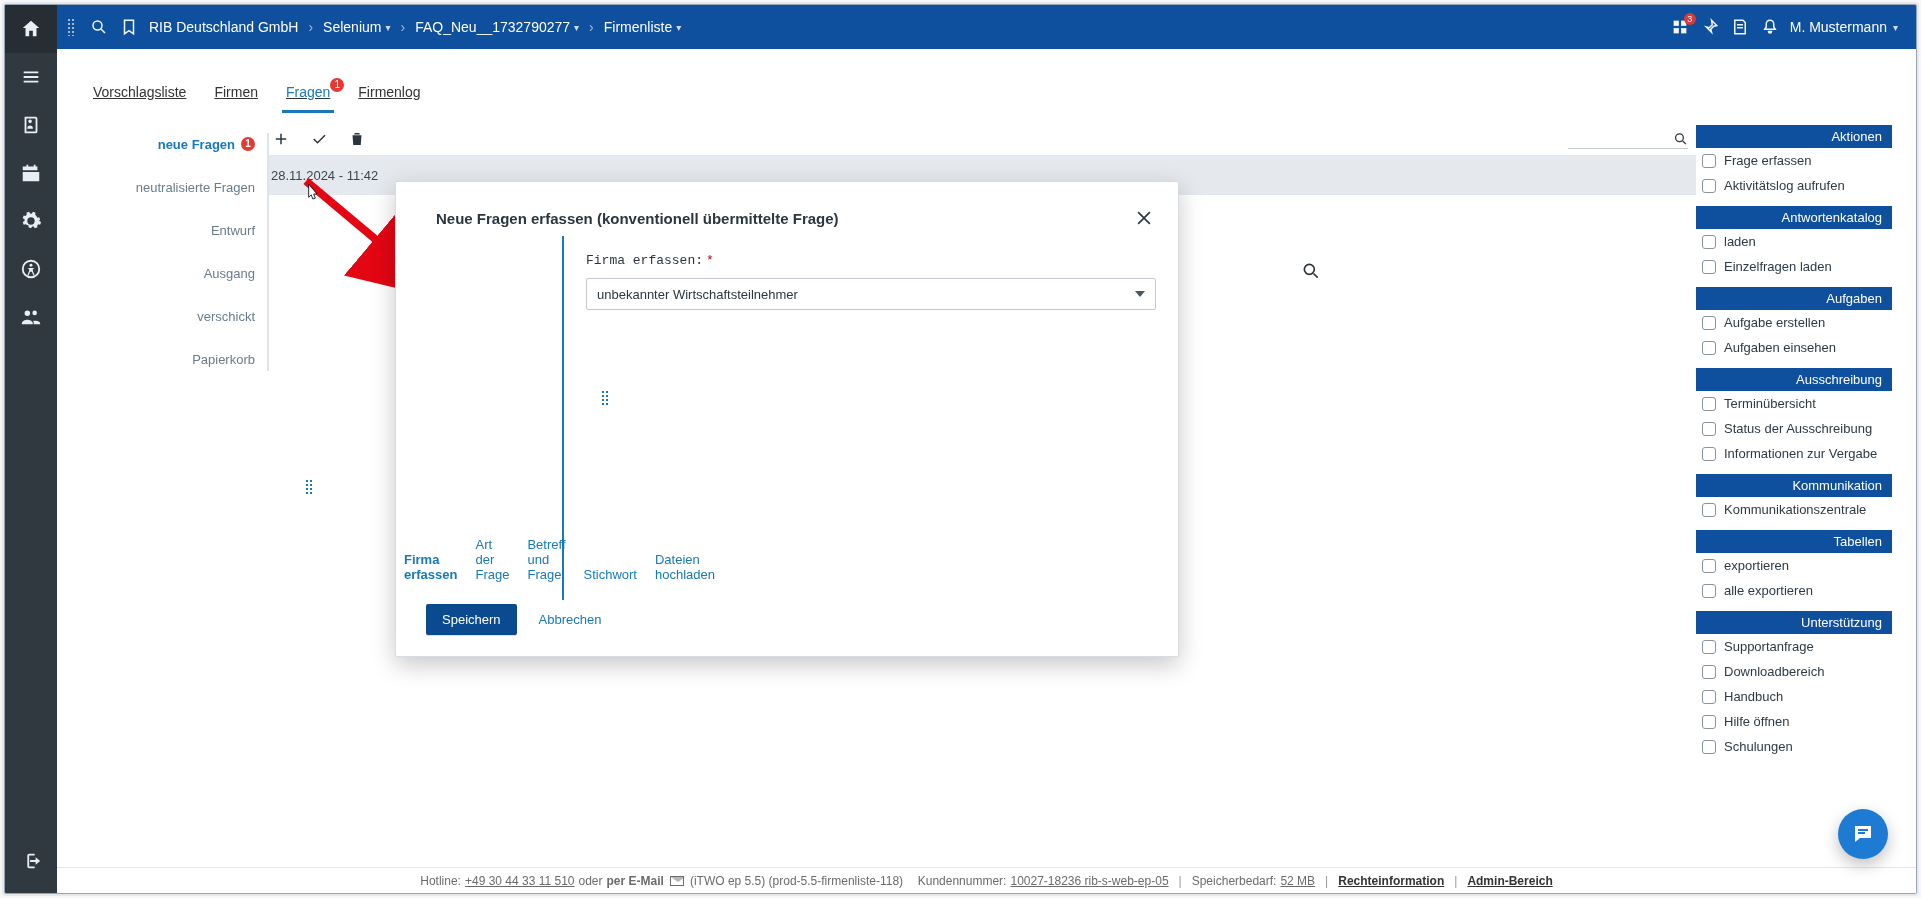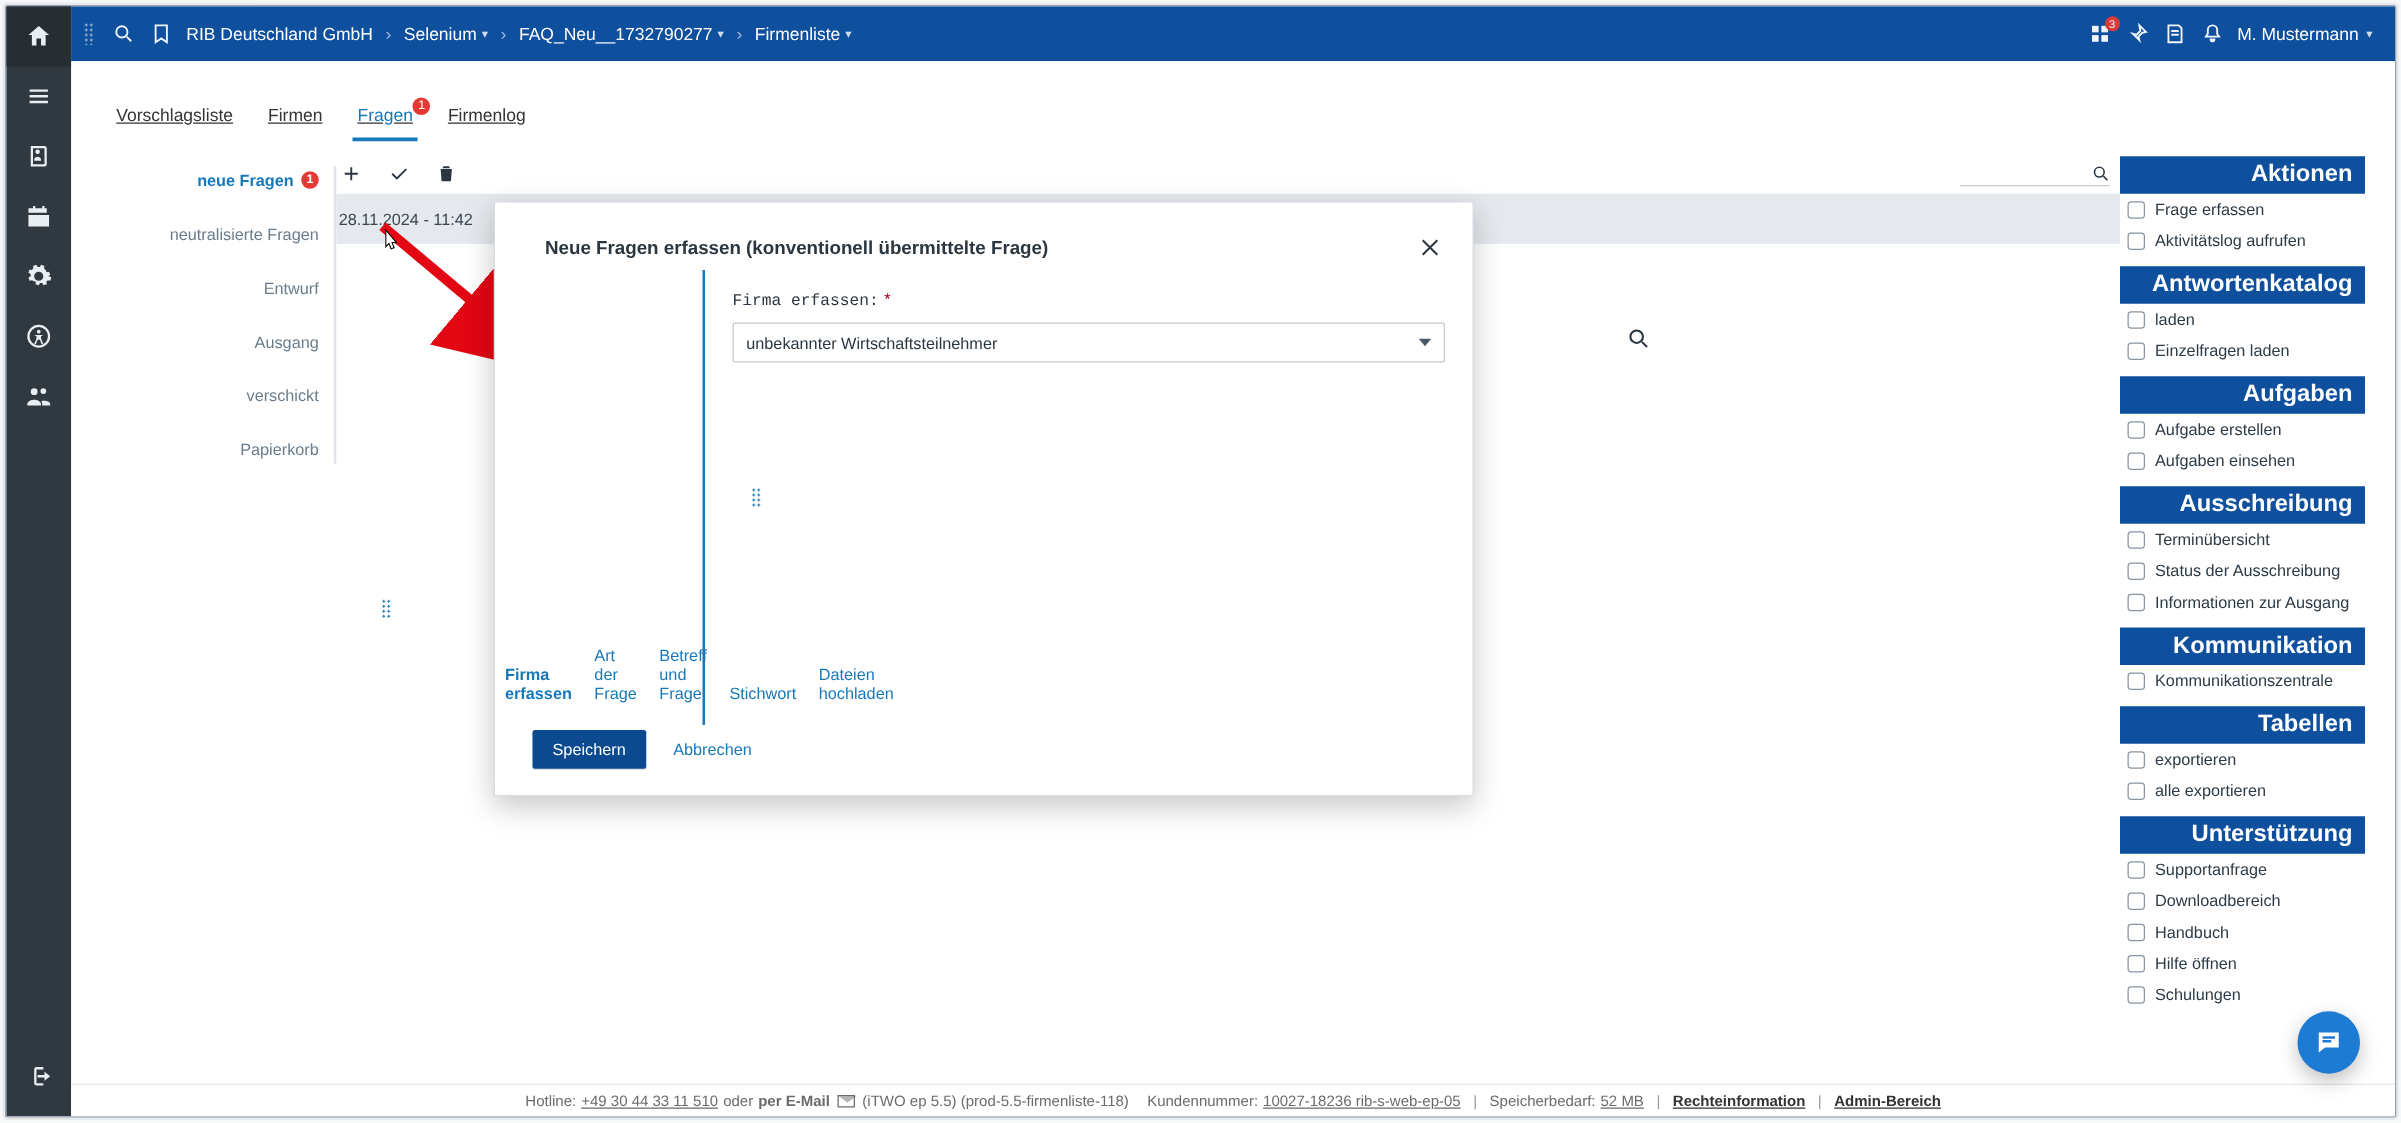--- a/index.html
+++ b/index.html
@@ -77,27 +77,27 @@
   .thead .c1{width:280px;}
   .thead .c2{flex:1;}
 
   .trow{display:flex;align-items:center;height:40px;background:var(--row-select);padding:0 8px 0 2px;}
   .trow .c1{width:280px;color:#3a4650;}
   .trow .c2{flex:1;color:#3a4650;}
 
   
   .panel{width:196px;}
   .panel .group{margin-bottom:8px;}
-  .panel .ghead{background:var(--blue);color:#fff;font-size:19px;font-weight:700;text-align:right;padding:4px 10px 4px 10px;}
+  .panel .ghead{background:var(--blue);color:#fff;font-size:13px;font-weight:400;text-align:right;padding:4px 10px 4px 10px;}
   .panel .gitem{display:flex;align-items:center;gap:8px;padding:5px 2px 5px 6px;color:#2d3a45;cursor:pointer;}
   .panel .gitem .gi{width:14px;height:14px;border:1.4px solid #8893a0;border-radius:3px;display:inline-block;position:relative;}
   .panel .gitem .gi::after{content:"";position:absolute;inset:3px auto auto 3px;width:5px;height:5px;background:#8893a0;border-radius:1px;display:none;}
 
   
-  .modal{position:absolute;left:390px;top:156px;width:784px;height:476px;background:#fff;border:1px solid #d6dce2;border-radius:2px;box-shadow:0 8px 24px rgba(0,0,0,.22);display:flex;flex-direction:column;z-index:10;}
+  .modal{position:absolute;left:390px;top:176px;width:784px;height:476px;background:#fff;border:1px solid #d6dce2;border-radius:2px;box-shadow:0 8px 24px rgba(0,0,0,.22);display:flex;flex-direction:column;z-index:10;}
   .modal .mhead{display:flex;align-items:center;padding:26px 24px 8px 40px;}
   .modal .mhead .mtitle{font-size:15px;font-weight:600;color:#2b3640;}
   .modal .mhead .mclose{margin-left:auto;width:20px;height:20px;cursor:pointer;color:#2b3640;}
   .modal .mbody{flex:1;display:flex;min-height:0;}
   .modal .mnav{width:168px;border-right:2px solid var(--link);padding:18px 0 18px 8px;display:flex;gap:18px;align-items:flex-end;}
   .modal .mnav a{color:var(--link);cursor:pointer;font-size:13px;}
   .modal .mnav a.current{color:var(--link);font-weight:700;}
   .modal .mform{flex:1;padding:16px 22px 0 22px;}
   .modal .mform label{font-size:13px;color:#2b3640;font-family:Liberation Mono, monospace;}
   .modal .mform .req{color:#b00020;margin-left:3px;}
@@ -339,21 +339,21 @@
             <div class="gitem">
                 <span class="gi"></span>
                 <span>Terminübersicht</span>
               </div>
             <div class="gitem">
                 <span class="gi"></span>
                 <span>Status der Ausschreibung</span>
               </div>
             <div class="gitem">
                 <span class="gi"></span>
-                <span>Informationen zur Ausgang</span>
+                <span>Informationen zur Vergabe</span>
               </div>
           </div>
           <div class="group">
               <div class="ghead">Kommunikation</div>
             <div class="gitem">
                 <span class="gi"></span>
                 <span>Kommunikationszentrale</span>
               </div>
           </div>
           <div class="group">

